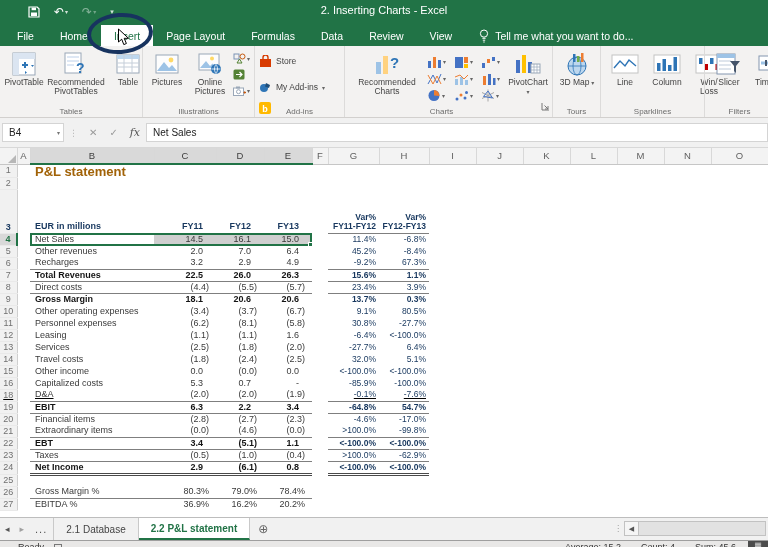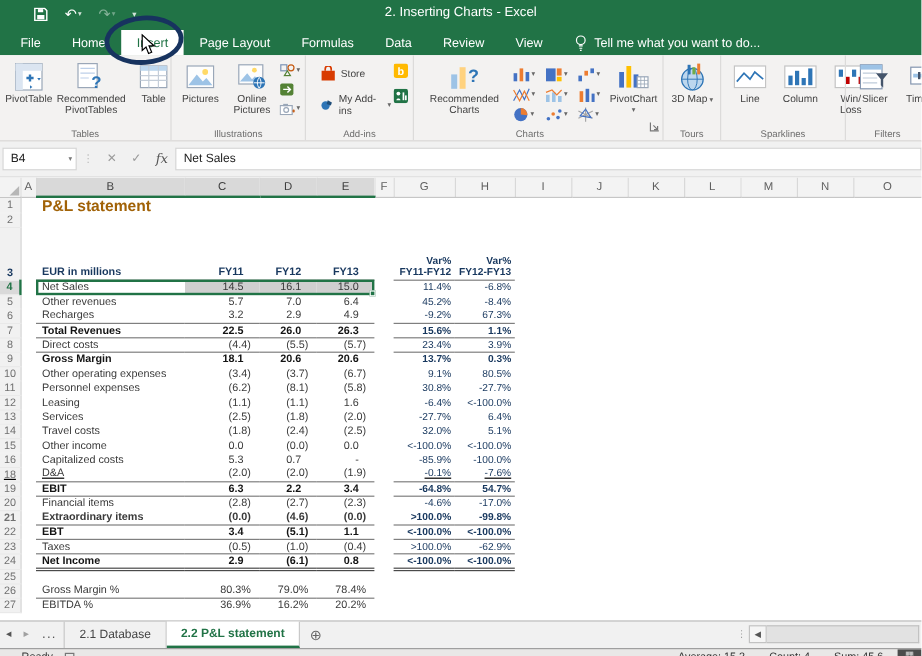--- a/index.html
+++ b/index.html
@@ -227,21 +227,21 @@
             <circle cx="5.5" cy="5.7" r="2" fill="none" stroke="#9aa7b8"></circle>
             <rect x="3" y="0.5" width="4" height="2" fill="#9aa7b8"></rect>
             <path d="M10.5 6.5h2.5M11.75 5.25v2.5" stroke="#c55a11"></path>
           </svg>
         <span class="ddv sym">▾</span>
       </span>
     </div>
     <span class="glabel">Illustrations</span>
   </div>
 
-  <div class="rgroup" style="width:90px;padding-left:12px;">
+  <div class="rgroup" style="width:90px;padding-left:4px;flex-direction:column;">
     <div class="minicol" style="gap:8px;flex:1;">
       <span class="smallbtn">
         <svg width="13" height="13" viewBox="0 0 13 13">
             <path d="M1 4h11v8H1z" fill="#d83b01"></path>
             <path d="M4 4V2.5A2.2 2.2 0 0 1 9 2.5V4" fill="none" stroke="#d83b01" stroke-width="1.4"></path>
           </svg>
         <span>Store</span>
       </span>
       <span class="smallbtn">
         <svg width="13" height="13" viewBox="0 0 13 13">
@@ -590,21 +590,21 @@
           <td></td>
           <td></td>
           <td></td>
           <td></td>
           <td></td>
         </tr>
         <tr style="height: 12px;">
           <td class="rn">5</td>
           <td></td>
           <td class="lbl">Other revenues</td>
-          <td class="val"><span class="pos">5.7</span></td>
+          <td class="val"><span class="pos">2.0</span></td>
           <td class="val"><span class="pos">7.0</span></td>
           <td class="val"><span class="pos">6.4</span></td>
           <td></td>
           <td class="pct">45.2%</td>
           <td class="pct">-8.4%</td>
           <td></td>
           <td></td>
           <td></td>
           <td></td>
           <td></td>
@@ -856,21 +856,21 @@
           <td class="pct">-4.6%</td>
           <td class="pct">-17.0%</td>
           <td></td>
           <td></td>
           <td></td>
           <td></td>
           <td></td>
           <td></td>
           <td></td>
         </tr>
-        <tr style="height: 12px; font-weight: bold;">
+        <tr style="height: 12px;">
           <td class="rn">21</td>
           <td></td>
           <td class="lbl bb">Extraordinary items</td>
           <td class="val bb"><span class="neg">(0.0)</span></td>
           <td class="val bb"><span class="neg">(4.6)</span></td>
           <td class="val bb"><span class="neg">(0.0)</span></td>
           <td></td>
           <td class="pct bb">&gt;100.0%</td>
           <td class="pct bb">-99.8%</td>
           <td></td>

